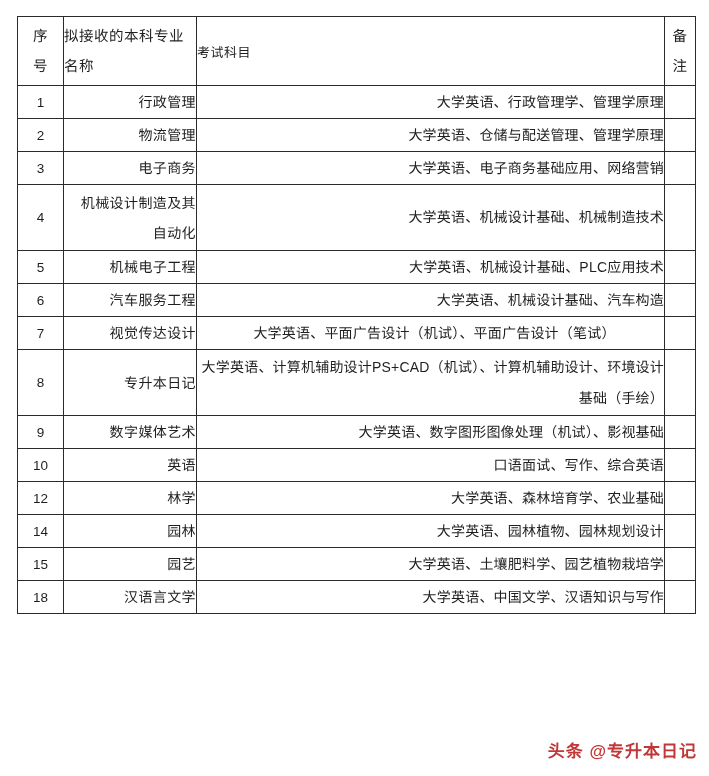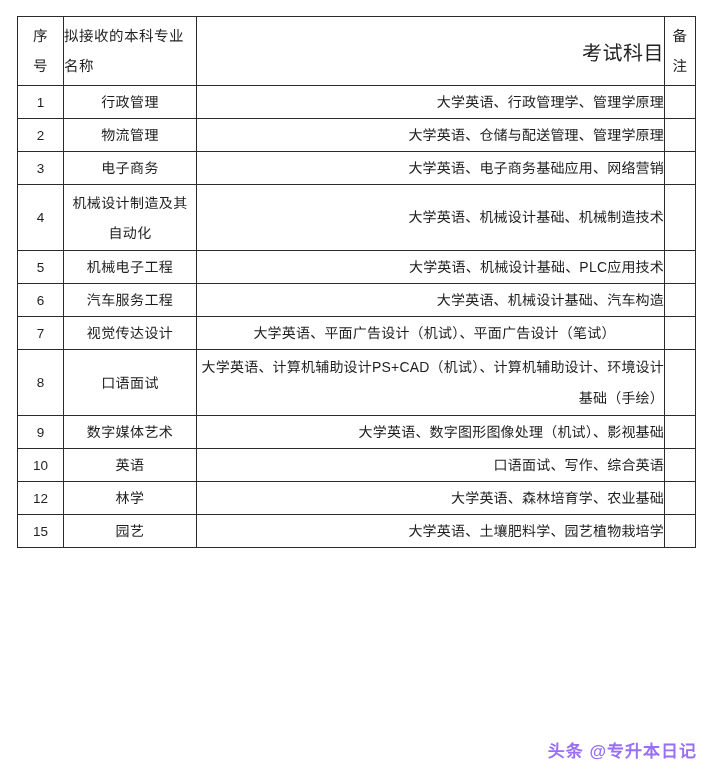--- a/index.html
+++ b/index.html
@@ -56,40 +56,40 @@
   tr.header-row td {
     height: 68px;
   }
   .hdr-stack {
     text-align: left;
     font-size: 14.5px;
     line-height: 30px;
     letter-spacing: 0.5px;
   }
   .hdr-center {
-    text-align: right;
-    font-size: 20px;
+    text-align: left;
+    font-size: 13px;
     letter-spacing: 0.5px;
   }
   .hdr-vert {
     text-align: center;
     font-size: 14.5px;
     line-height: 30px;
     letter-spacing: 0.5px;
   }
   .hdr-vert span { display: block; }
 
   
   td.cell-index {
     text-align: center;
     font-size: 13.5px;
     color: #2a2a2a;
   }
   td.cell-name {
-    text-align: center;
+    text-align: right;
     font-size: 14px;
     letter-spacing: 0.4px;
     line-height: 30px;
   }
   td.cell-subject {
     text-align: right;
     font-size: 14px;
     padding: 0 0 0 7px;
     letter-spacing: 0.2px;
     line-height: 31px;
@@ -108,21 +108,21 @@
     line-height: 30px;
   }
 
   
   .watermark {
     position: absolute;
     right: 12px;
     bottom: 14px;
     font-size: 17px;
     font-weight: bold;
-    color: #8b5cf6;
+    color: #b91c1c;
     opacity: 0.88;
     letter-spacing: 1px;
     white-space: nowrap;
     font-family: "Liberation Sans", "DejaVu Sans", sans-serif;
     pointer-events: none;
   }
 </style>
 </head>
 <body>
 
@@ -206,21 +206,21 @@
           <td class="cell-index">7</td>
           <td class="cell-name">
             <span class="name-two-line">视觉传达设计</span>
           </td>
           <td class="cell-subject is-center">大学英语、平面广告设计（机试）、平面广告设计（笔试）</td>
           <td class="cell-remark"></td>
         </tr>
         <tr class="data-row tall">
           <td class="cell-index">8</td>
           <td class="cell-name">
-            <span class="name-two-line">口语面试</span>
+            <span class="name-two-line">专升本日记</span>
           </td>
           <td class="cell-subject">大学英语、计算机辅助设计PS+CAD（机试）、计算机辅助设计、环境设计基础（手绘）</td>
           <td class="cell-remark"></td>
         </tr>
         <tr class="data-row">
           <td class="cell-index">9</td>
           <td class="cell-name">
             <span class="name-two-line">数字媒体艺术</span>
           </td>
           <td class="cell-subject">大学英语、数字图形图像处理（机试）、影视基础</td>
@@ -236,25 +236,41 @@
         </tr>
         <tr class="data-row">
           <td class="cell-index">12</td>
           <td class="cell-name">
             <span class="name-two-line">林学</span>
           </td>
           <td class="cell-subject">大学英语、森林培育学、农业基础</td>
           <td class="cell-remark"></td>
         </tr>
         <tr class="data-row">
+          <td class="cell-index">14</td>
+          <td class="cell-name">
+            <span class="name-two-line">园林</span>
+          </td>
+          <td class="cell-subject">大学英语、园林植物、园林规划设计</td>
+          <td class="cell-remark"></td>
+        </tr>
+        <tr class="data-row">
           <td class="cell-index">15</td>
           <td class="cell-name">
             <span class="name-two-line">园艺</span>
           </td>
           <td class="cell-subject">大学英语、土壤肥料学、园艺植物栽培学</td>
+          <td class="cell-remark"></td>
+        </tr>
+        <tr class="data-row">
+          <td class="cell-index">18</td>
+          <td class="cell-name">
+            <span class="name-two-line">汉语言文学</span>
+          </td>
+          <td class="cell-subject">大学英语、中国文学、汉语知识与写作</td>
           <td class="cell-remark"></td>
         </tr>
       </tbody>
   </table>
 
   <div class="watermark">头条 @专升本日记</div>
 
 </div>
 
 </body></html>

